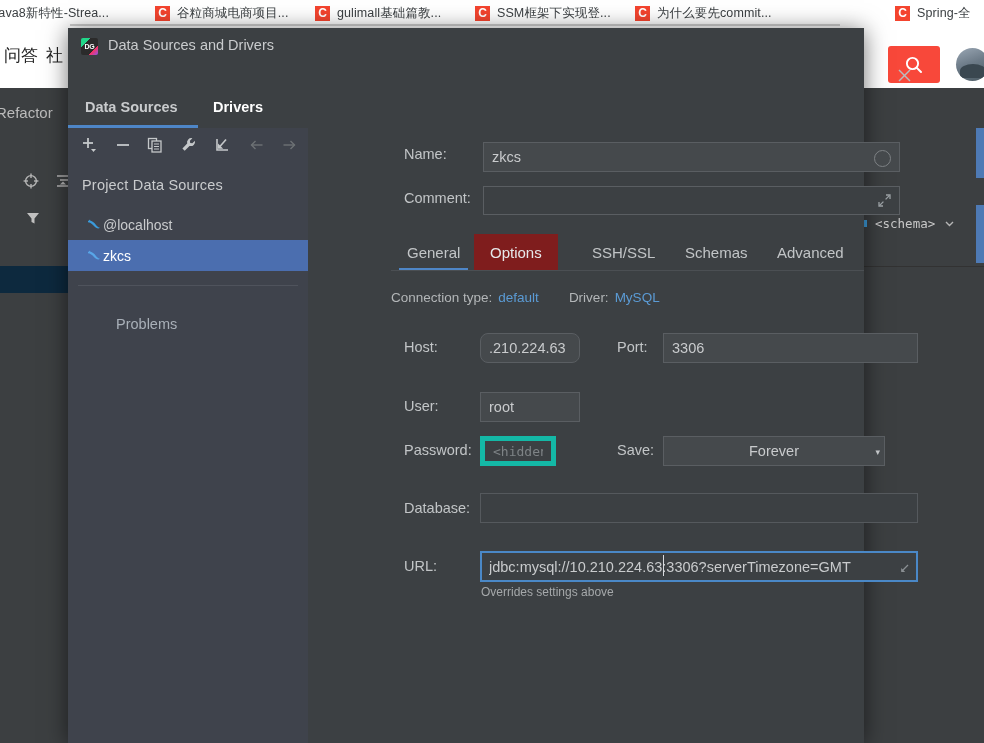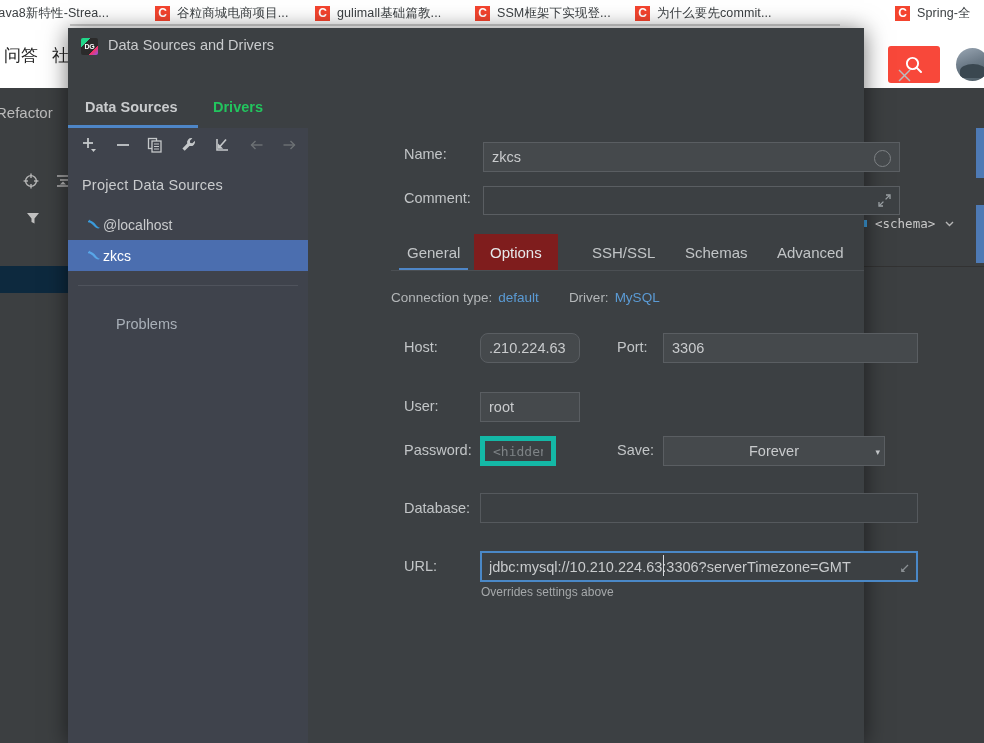--- a/index.html
+++ b/index.html
@@ -13,21 +13,21 @@
   #tabstrip{position:absolute;left:0;top:0;width:984px;height:26px;background:#ffffff;}
   .tab{position:absolute;top:0;height:26px;display:flex;align-items:center;white-space:nowrap;}
   .tab .favicon{
     width:15px;height:15px;background:#f4442e;color:#fff;font-size:12px;font-weight:bold;
     display:flex;align-items:center;justify-content:center;margin-right:7px;flex:none;
     font-family:"Liberation Sans",sans-serif;line-height:1;
   }
   .tab .tlabel{font-size:12.5px;color:#3c4043;letter-spacing:.1px;}
   #tab-underline{position:absolute;left:70px;top:24px;width:770px;height:2px;background:#cfcfcf;}
   #browser-toolbar{position:absolute;left:0;top:26px;width:984px;height:62px;background:#fff;border-bottom:1px solid #e3e3e3;}
-  #nav-links{position:absolute;left:0;top:44px;font-size:17px;color:#222;display:flex;gap:14px;padding-left:4px;}
+  #nav-links{position:absolute;left:0;top:44px;font-size:17px;color:#222;display:flex;gap:8px;padding-left:4px;}
   #search-btn{position:absolute;left:888px;top:46px;width:52px;height:37px;background:#f8483a;border-radius:3px;display:flex;align-items:center;justify-content:center;}
   #avatar{position:absolute;left:956px;top:48px;width:33px;height:33px;border-radius:50%;
     background:linear-gradient(160deg,#9aa7b4 0%,#6d7b88 45%,#4a5a63 100%);overflow:hidden;}
   #avatar:after{content:"";position:absolute;left:4px;top:16px;width:26px;height:14px;background:#3a4750;border-radius:50% 50% 0 0;}
 
   
   .ide{position:absolute;background:#3c3f41;}
   #ide-main{left:0;top:88px;width:984px;height:655px;background:#3c3f41;}
   #ide-menurow{position:absolute;left:0;top:98px;width:984px;height:32px;background:#3c3f41;border-bottom:1px solid #323232;}
   #ide-menu-refactor{position:absolute;left:-4px;top:104px;font-size:15px;color:#bbbbbb;}
@@ -52,21 +52,21 @@
   #dlg-icon{position:absolute;left:13px;top:10px;width:17px;height:17px;border-radius:2px;
     background:linear-gradient(135deg,#21d789 0%,#21d789 28%,#2b2b2b 28%,#2b2b2b 72%,#fe315d 72%,#8e54e9 100%);
     display:flex;align-items:center;justify-content:center;overflow:hidden;}
   #dlg-icon span{font-size:7px;color:#fff;font-weight:bold;line-height:1;letter-spacing:-.3px;}
   #dlg-title{position:absolute;left:40px;top:9px;font-size:14.5px;color:#c9cbcd;}
   #dlg-close{position:absolute;left:820px;top:32px;width:32px;height:30px;display:flex;align-items:center;justify-content:center;}
 
   
   #left-pane{position:absolute;left:0;top:64px;width:240px;height:651px;background:#3f434c;}
   #pane-tabs{position:absolute;left:0;top:0;width:240px;height:36px;background:#3c4043;}
-  .pane-tab{position:absolute;top:7px;font-size:14.5px;font-weight:bold;color:#22c55e;}
+  .pane-tab{position:absolute;top:7px;font-size:14.5px;font-weight:bold;color:#ffffff;}
   #pt-datasources{left:17px;color:#c9cbcd;}
   #pt-drivers{left:145px;}
   #pane-tab-underline{position:absolute;left:0;top:33px;width:130px;height:3px;background:#4e86c7;}
   #toolbar-icons{position:absolute;left:0;top:36px;width:240px;height:36px;}
   .tbi{position:absolute;top:4px;width:26px;height:26px;display:flex;align-items:center;justify-content:center;}
   #tbi-add{left:8px;} #tbi-remove{left:42px;} #tbi-copy{left:74px;}
   #tbi-wrench{left:108px;} #tbi-import{left:142px;}
   #tbi-back{left:176px;} #tbi-forward{left:208px;}
   #group-header{position:absolute;left:14px;top:85px;font-size:14.5px;font-weight:normal;color:#c9cbcd;letter-spacing:.2px;}
   .ds-item{position:absolute;left:0;width:240px;height:31px;display:flex;align-items:center;padding-left:17px;box-sizing:border-box;}

